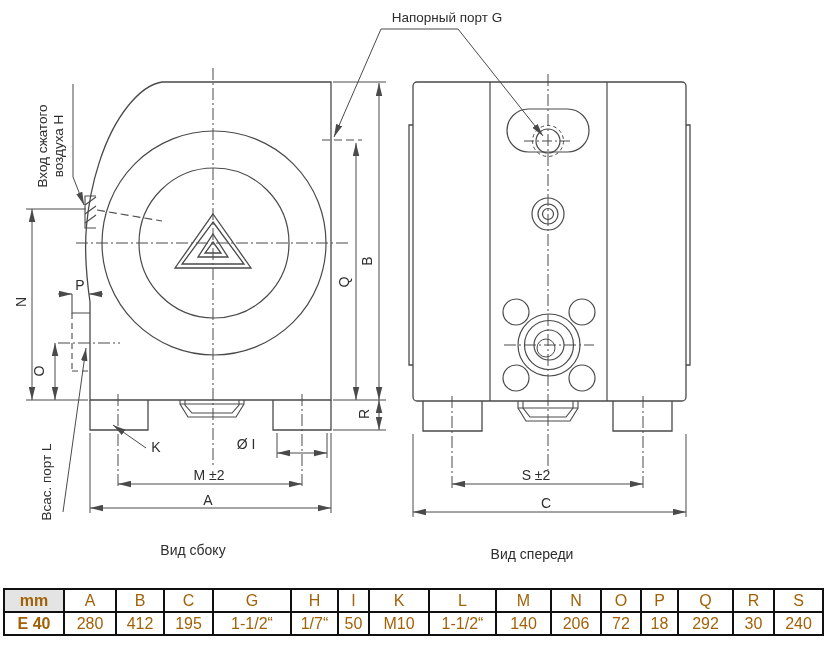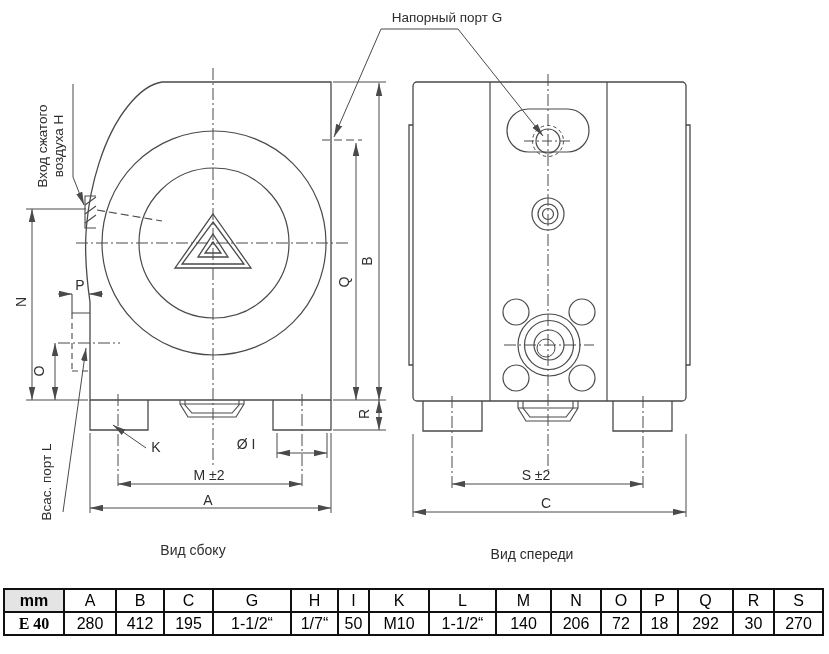--- a/index.html
+++ b/index.html
@@ -6,24 +6,24 @@
   #stage{position:relative;width:829px;height:654px;background:#ffffff;overflow:hidden;
          font-family:"Liberation Sans",sans-serif;}
   #drawing{position:absolute;left:0;top:0;}
   svg text{fill:#2d2d2d;font-family:"Liberation Sans",sans-serif;}
   .lbl{font-size:13.5px;}
   .dim{font-size:14px;}
   .cap{font-size:14px;}
   
   #spec-table{position:absolute;left:3px;top:588px;border-collapse:collapse;table-layout:fixed;}
   #spec-table th,#spec-table td{border:2px solid #101010;text-align:center;padding:0;
-      height:21px;font-size:16px;font-weight:normal;color:#000000;background:#fff;
+      height:21px;font-size:16px;font-weight:normal;color:#a16207;background:#fff;
       font-family:"Liberation Sans",sans-serif;overflow:hidden;white-space:nowrap;}
   #spec-table th.unit{background:#e4e4e4;font-weight:bold;}
-  #spec-table td.model{font-weight:bold;font-family:Liberation Serif, serif;}
+  #spec-table td.model{font-weight:bold;}
 </style>
 </head>
 <body>
 
 <div id="stage">
 
 <svg id="drawing" width="829" height="585" viewBox="0 0 829 585">
   <defs>
     <marker id="arr" viewBox="0 0 12 6" markerWidth="13" markerHeight="7" refX="12" refY="3" orient="auto-start-reverse" markerUnits="userSpaceOnUse">
       <path d="M0,0 L12,3 L0,6 Z" fill="#4a4a4a"></path>
@@ -245,18 +245,18 @@
     <td>1/7“</td>
     <td>50</td>
     <td>M10</td>
     <td>1-1/2“</td>
     <td>140</td>
     <td>206</td>
     <td>72</td>
     <td>18</td>
     <td>292</td>
     <td>30</td>
-    <td>270</td>
+    <td>240</td>
   </tr>
 </tbody>
     </table>
 
 </div>
 
 </body></html>

